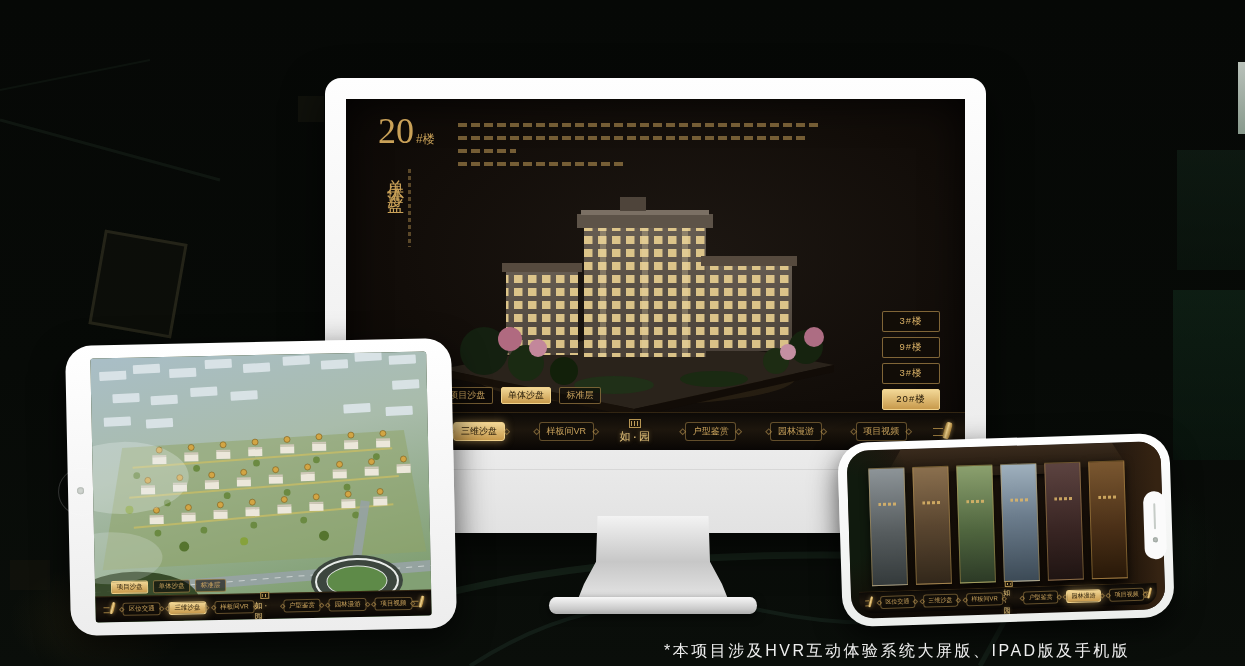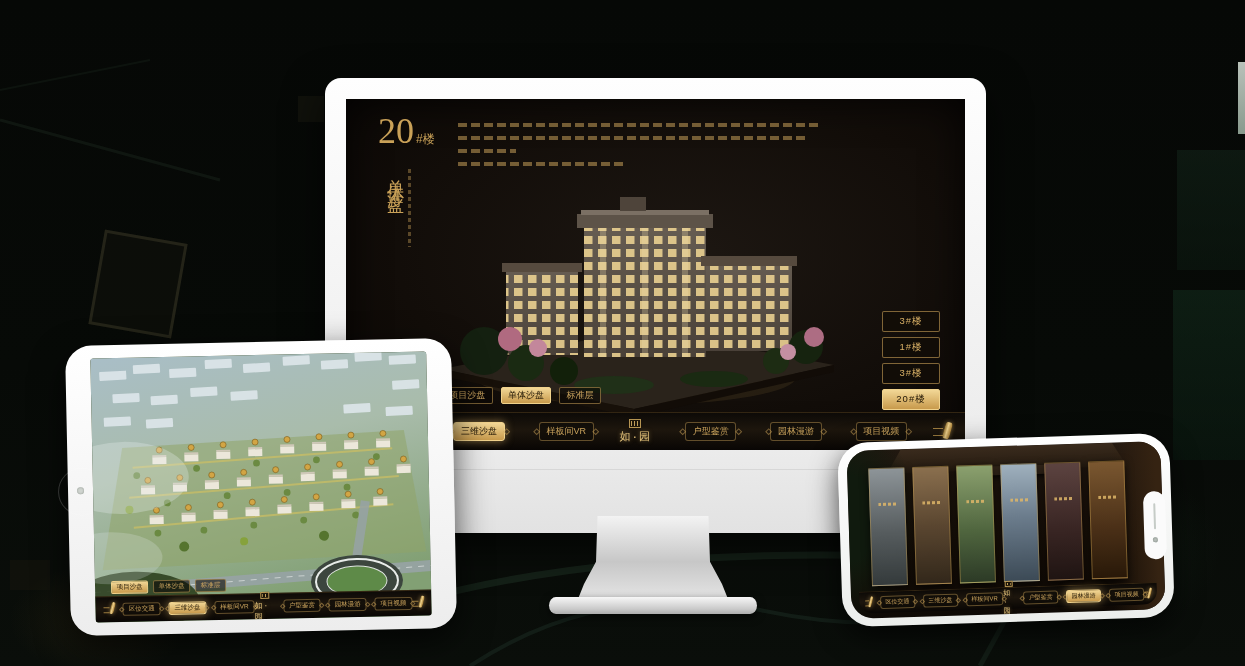--- a/index.html
+++ b/index.html
@@ -226,21 +226,21 @@
         <circle cx="96" cy="170" r="12" fill="#b06a80"></circle>
         <circle cx="124" cy="179" r="9" fill="#c3879b"></circle>
         <circle cx="400" cy="168" r="10" fill="#ad6d83"></circle>
         <circle cx="374" cy="183" r="8" fill="#c48fa2"></circle>
         <ellipse cx="200" cy="216" rx="40" ry="9" fill="#203018"></ellipse>
         <ellipse cx="300" cy="210" rx="34" ry="8" fill="#1a2a12"></ellipse>
       </svg>
 
       <div class="floorbtns">
         <div class="fbtn">3#楼</div>
-        <div class="fbtn">1#楼</div>
+        <div class="fbtn">9#楼</div>
         <div class="fbtn">3#楼</div>
         <div class="fbtn active">20#楼</div>
       </div>
 
       <div class="m-subtabs">
         <div class="stab">项目沙盘</div>
         <div class="stab active">单体沙盘</div>
         <div class="stab">标准层</div>
       </div>
 
@@ -436,14 +436,15 @@
         <div class="nav-pill">项目视频</div>
         <div class="scroll"></div>
       </div>
     </div>
     <div class="ph-notch">
       <div class="notch-slit"></div>
       <div class="notch-cam"></div>
     </div>
   </div>
 
+  <div class="footnote">*本项目涉及HVR互动体验系统大屏版、IPAD版及手机版</div>
 
 </div>
 
 </body></html>

